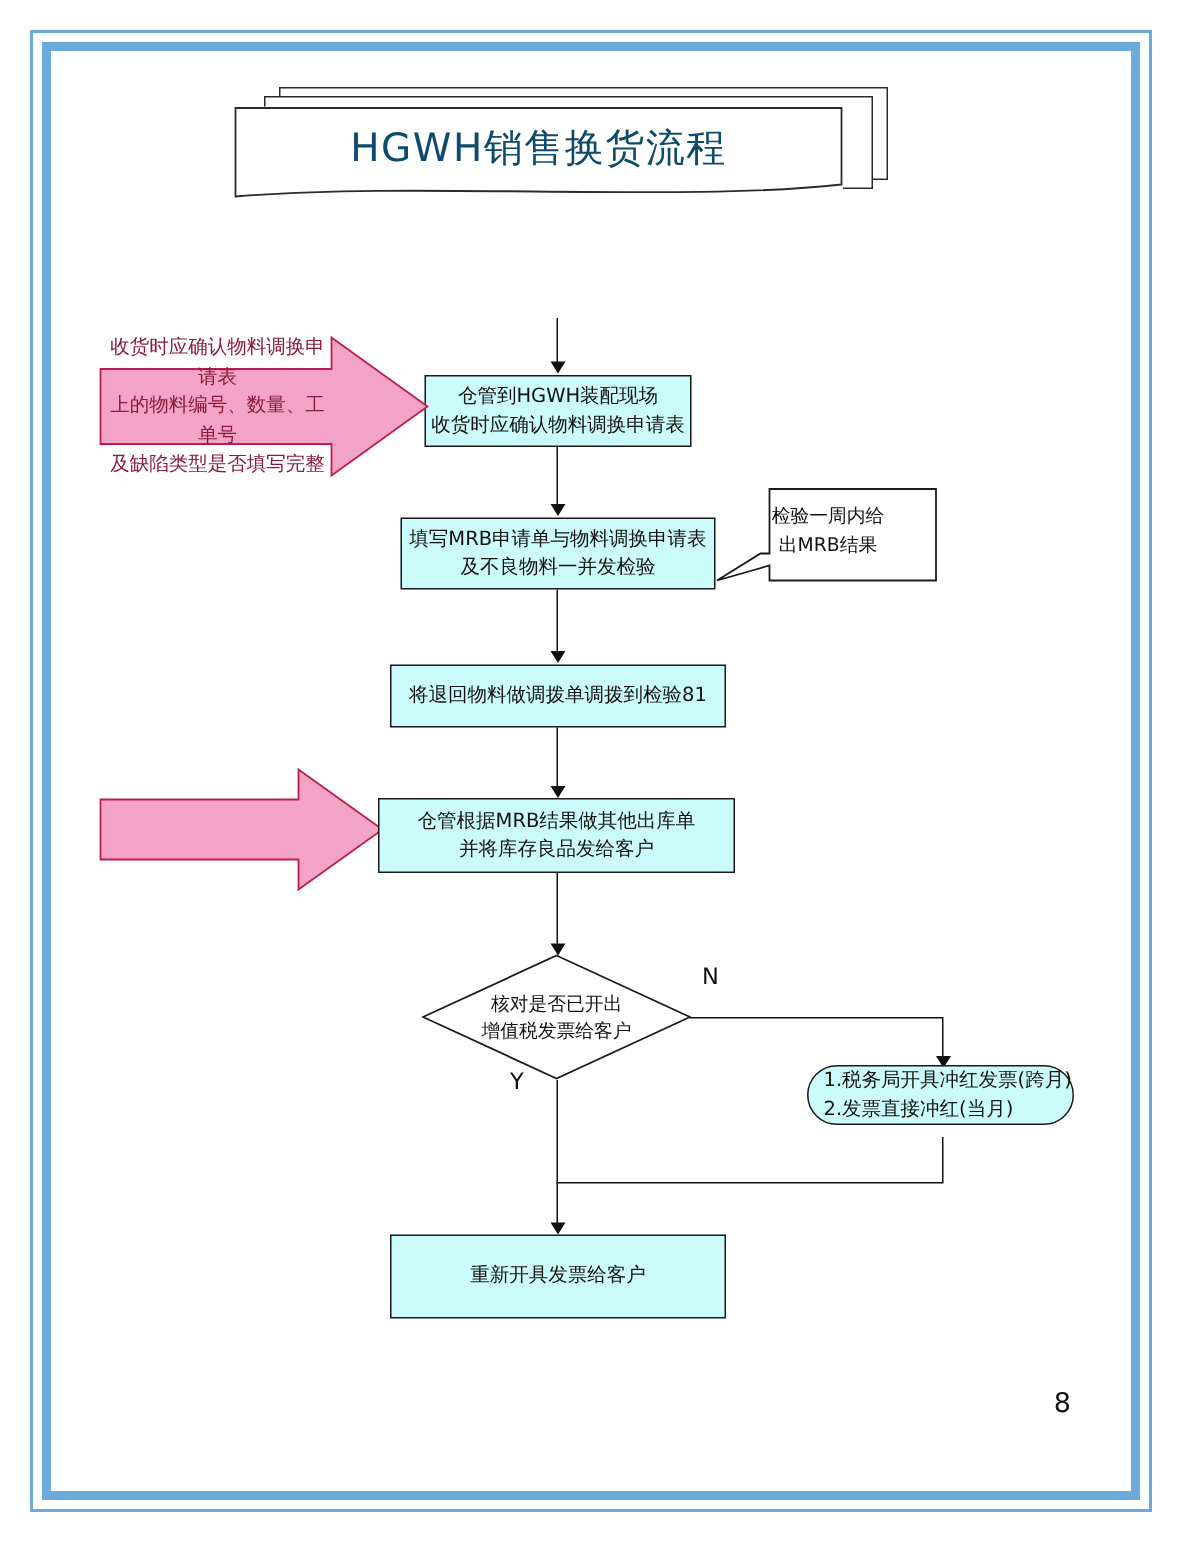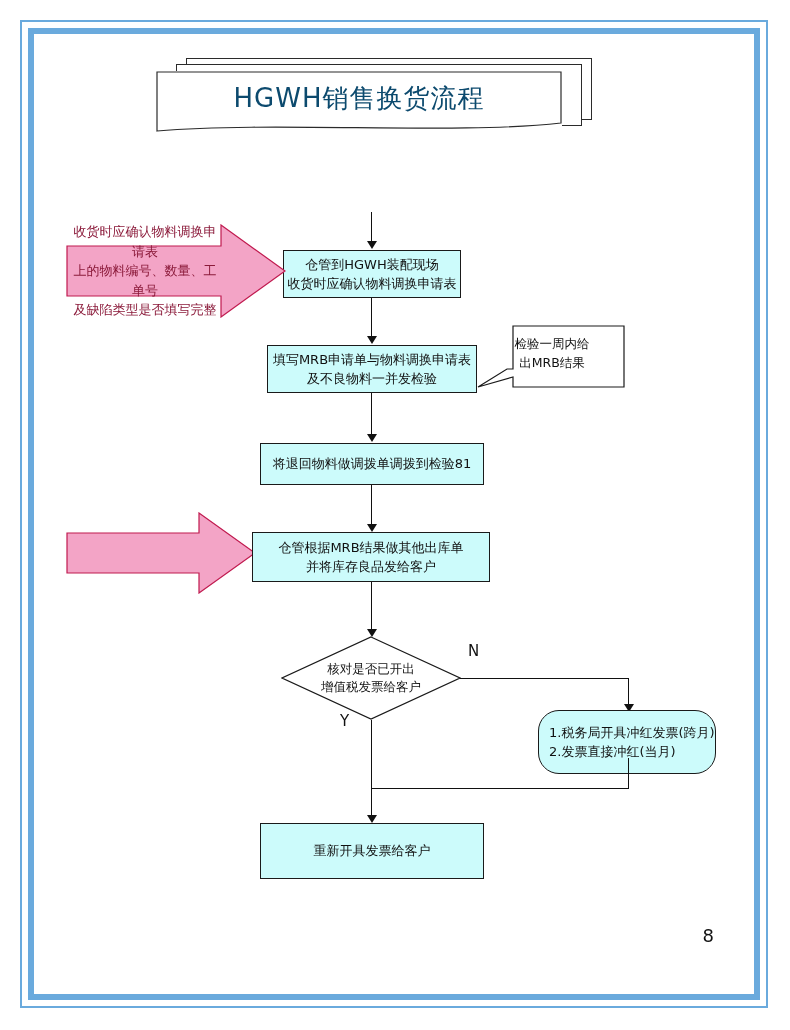--- a/index.html
+++ b/index.html
@@ -235,21 +235,21 @@
     </svg>
   </div>
   <div class="diamond-label" style="left:296px; top:649px; width:150px; height:58px;">核对是否已开出
 增值税发票给客户</div>
 
   <div class="conn hline" style="left:460px; top:678px; width:168px;"></div>
   <div class="conn vline" style="left:628px; top:678px; height:27px;"></div>
   <div class="arrowhead" style="left:624px; top:704px;"></div>
   <div class="branch-label" style="left:468px; top:642px;">N</div>
 
-  <div class="node left-align" style="left:538px; top:710px; width:178px; height:64px;border-radius:21px;">1.税务局开具冲红发票(跨月)
+  <div class="node left-align" style="left:538px; top:710px; width:178px; height:40px;border-radius:21px;">1.税务局开具冲红发票(跨月)
 2.发票直接冲红(当月)</div>
 
   <div class="conn vline" style="left:628px; top:758px; height:30px;"></div>
   <div class="conn hline" style="left:371px; top:788px; width:258px;"></div>
 
   <div class="conn vline" style="left:371px; top:720px; height:96px;"></div>
   <div class="arrowhead" style="left:367px; top:815px;"></div>
   <div class="branch-label" style="left:340px; top:712px;">Y</div>
 
   <div class="node" style="left:260px; top:823px; width:224px; height:56px;">重新开具发票给客户</div>

